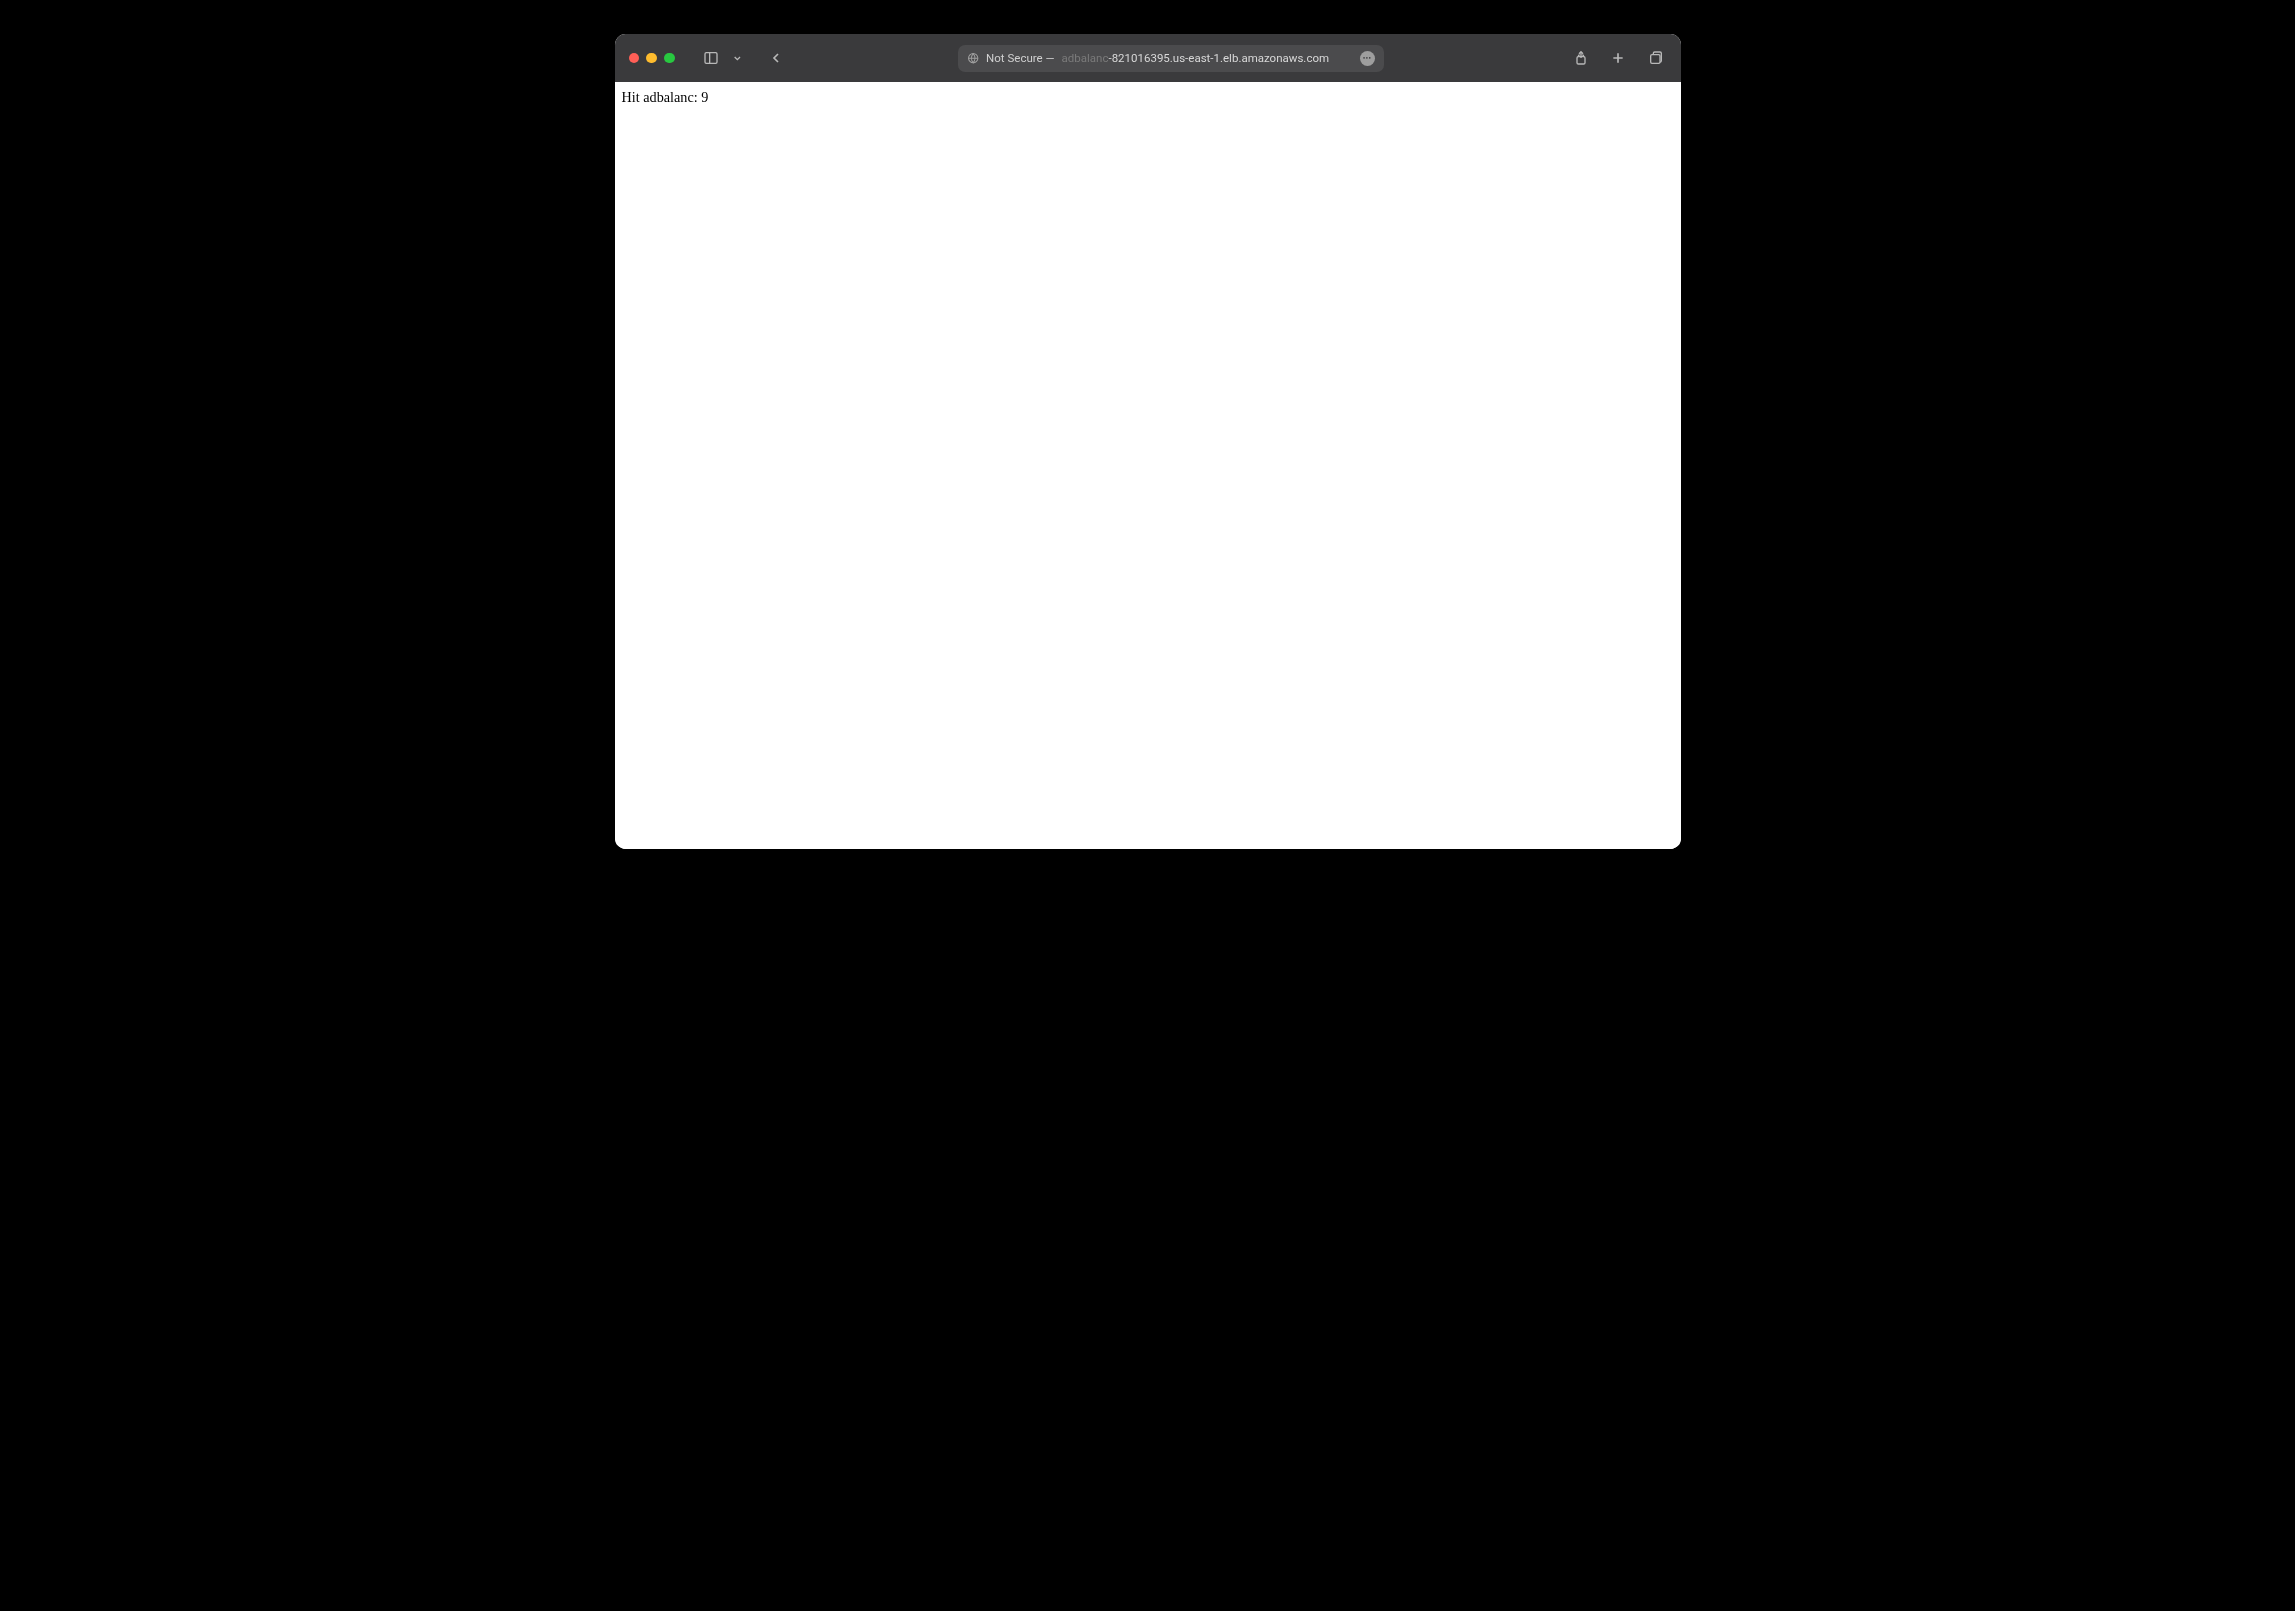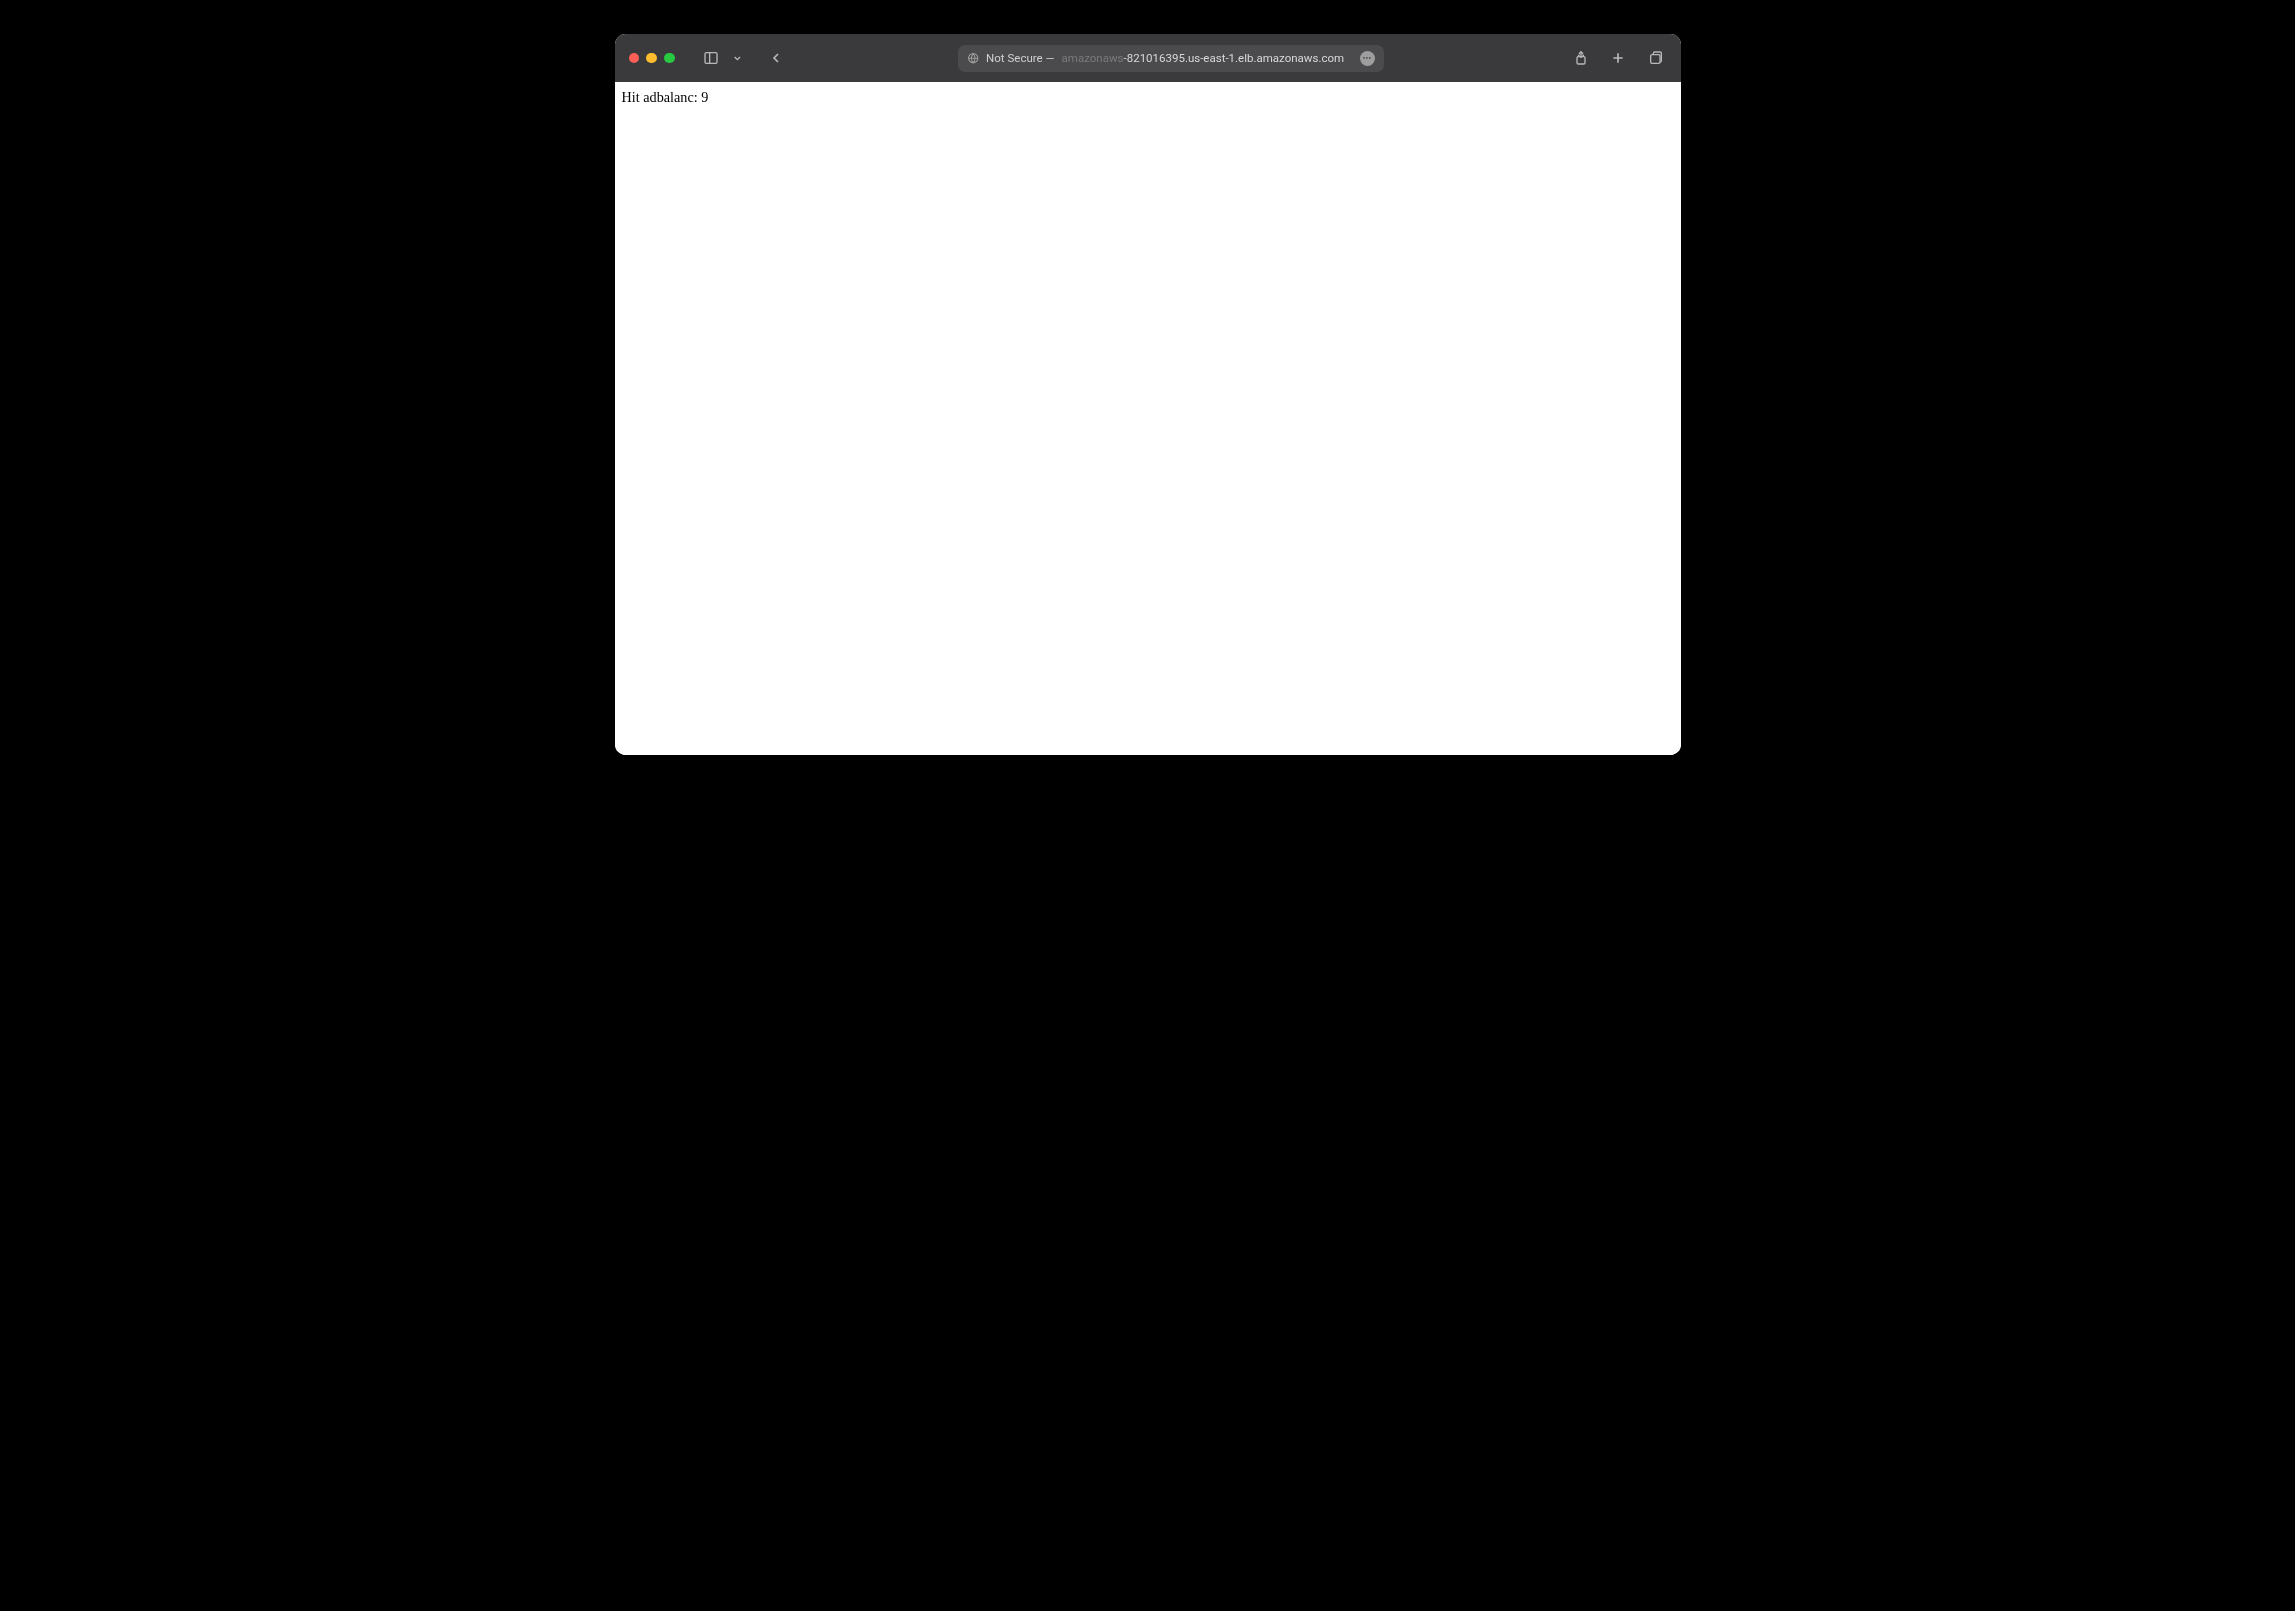--- a/index.html
+++ b/index.html
@@ -14,21 +14,21 @@
       height: 100vh;
       display: flex;
       align-items: flex-start;
       justify-content: center;
       font-family: -apple-system, BlinkMacSystemFont, "Segoe UI", Roboto, sans-serif;
       padding-top: 34px;
     }
     
     .browser-window {
       width: 1066px;
-      height: 721px;
+      height: 815px;
       background: #fff;
       border-radius: 10.7px;
       overflow: hidden;
       box-shadow: 0 0 0 0.9px rgba(0,0,0,0.1);
       display: flex;
       flex-direction: column;
     }
     
     .toolbar {
       background: #3a3a3c;
@@ -209,21 +209,21 @@
       <div class="address-bar">
         <span class="address-globe">
           <svg viewBox="0 0 24 24" fill="none" stroke="currentColor" stroke-width="2">
             <circle cx="12" cy="12" r="9"></circle>
             <line x1="3" y1="12" x2="21" y2="12"></line>
             <path d="M12 3a14 14 0 0 1 0 18a14 14 0 0 1 0-18"></path>
           </svg>
         </span>
         <span class="security-label">Not Secure —</span>
         <span class="url-text">
-          <span class="url-faded">amazonaws</span><span class="url-visible">-821016395.us-east-1.elb.amazonaws.com</span>
+          <span class="url-faded">adbalanc</span><span class="url-visible">-821016395.us-east-1.elb.amazonaws.com</span>
         </span>
         <span class="more-dots">
           <svg viewBox="0 0 24 24" fill="currentColor">
             <circle cx="5" cy="12" r="2"></circle>
             <circle cx="12" cy="12" r="2"></circle>
             <circle cx="19" cy="12" r="2"></circle>
           </svg>
         </span>
       </div>
     </div>

